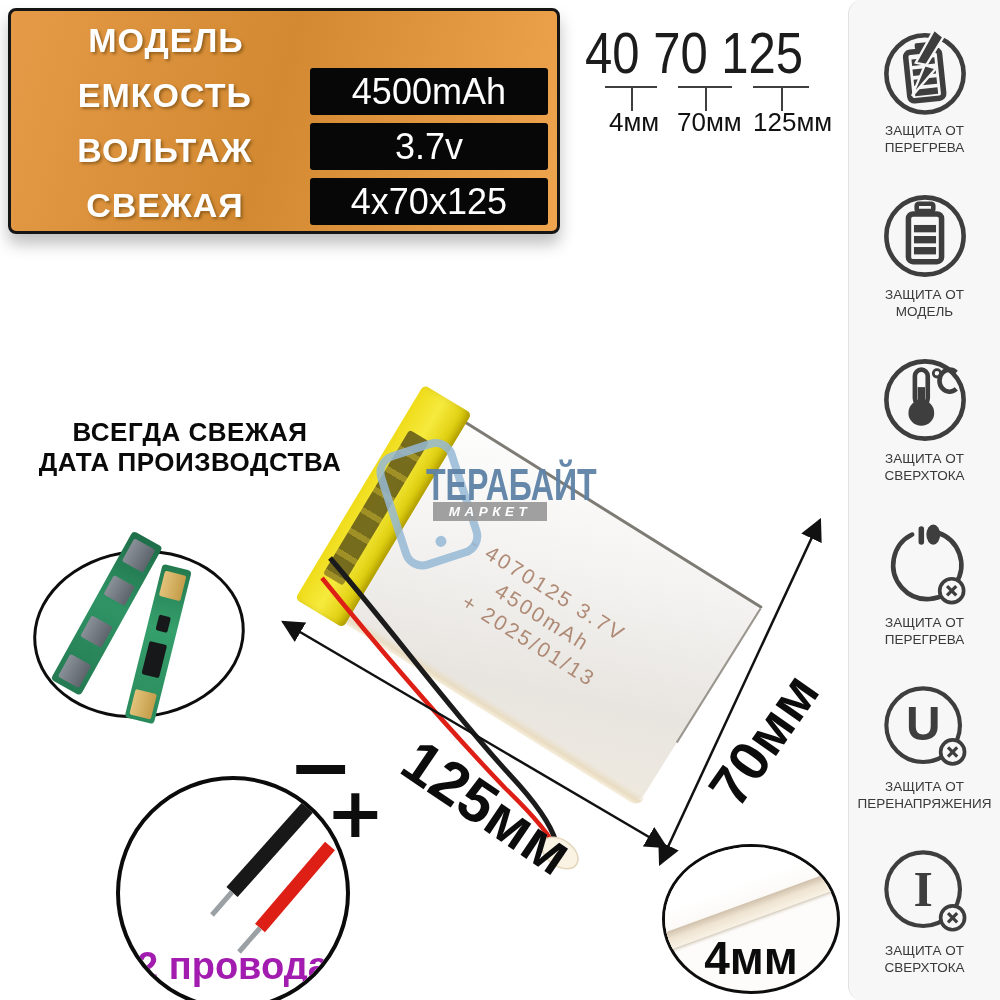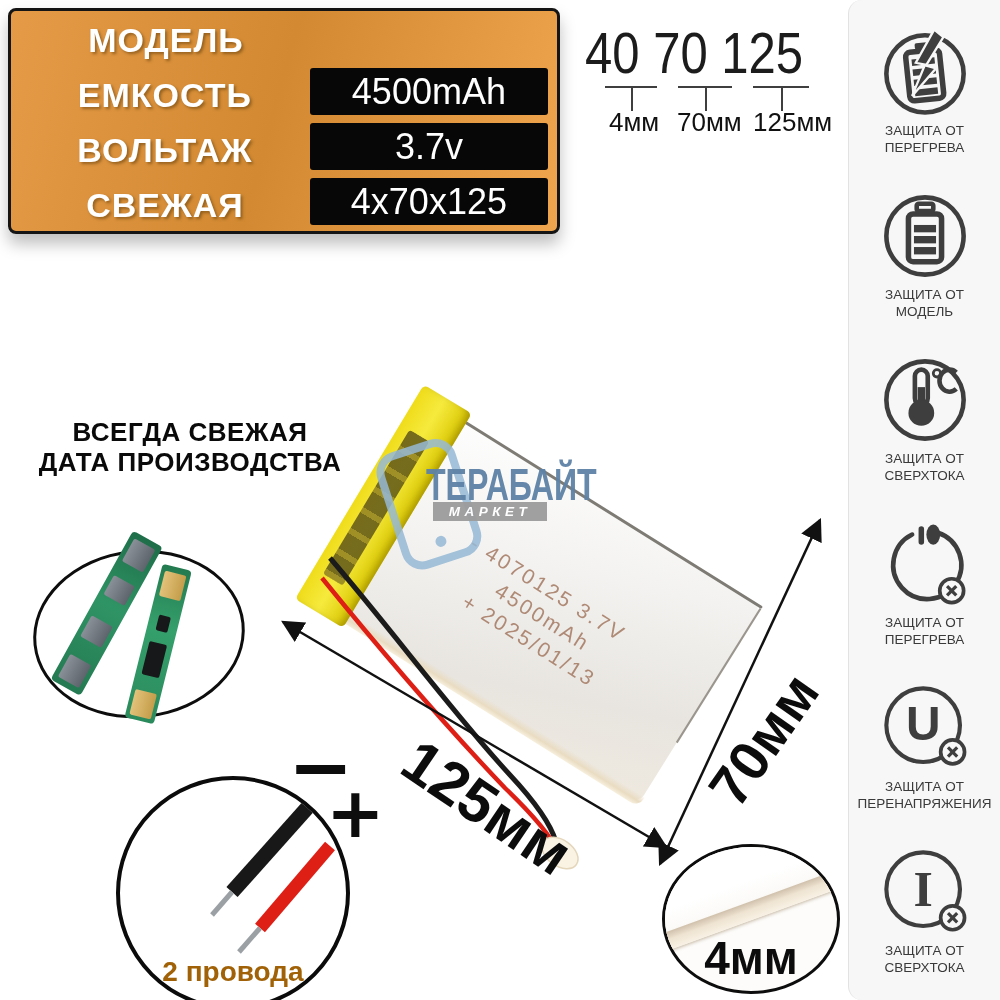--- a/index.html
+++ b/index.html
@@ -81,21 +81,21 @@
   .pad{position:absolute;top:5px;height:24px;border-radius:2px;
     background:linear-gradient(180deg,#8a9097,#5d646b);}
   .pad-g{position:absolute;top:4px;height:22px;border-radius:2px;
     background:linear-gradient(180deg,#e2c27a,#c49d4a);}
   .chip{position:absolute;top:6px;height:18px;background:#17181a;border-radius:2px;}
 
   
   .wires-circle{position:absolute;left:116px;top:776px;width:226px;height:226px;background:#fff;
     border:4px solid #0b0b0b;border-radius:50%;overflow:hidden;z-index:6;}
   .wires-label{position:absolute;left:0;right:0;bottom:18px;text-align:center;
-    font-size:28px;font-weight:bold;color:#a16207;}
+    font-size:38px;font-weight:bold;color:#a21caf;}
   .sign-minus{position:absolute;left:288px;top:722px;font-size:78px;font-weight:bold;color:#0d0d0d;
     font-family:"DejaVu Sans",sans-serif;z-index:7;}
   .sign-plus{position:absolute;left:326px;top:772px;font-size:70px;font-weight:bold;color:#0d0d0d;
     font-family:"DejaVu Sans",sans-serif;z-index:7;}
 
   
   .mm4-circle{position:absolute;left:662px;top:844px;width:172px;height:144px;background:#fdfcfa;
     border:3px solid #0d0d0d;border-radius:50%;overflow:hidden;z-index:6;}
   .mm4-slab{position:absolute;left:-22px;top:-30px;width:225px;height:100px;transform:rotate(-20deg);
     background:linear-gradient(180deg,#ffffff 60%,#f8f5f0);border-radius:10px;}

